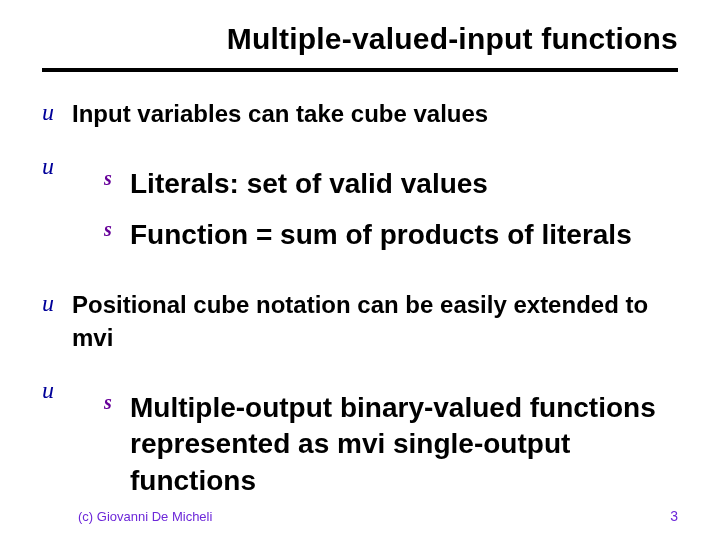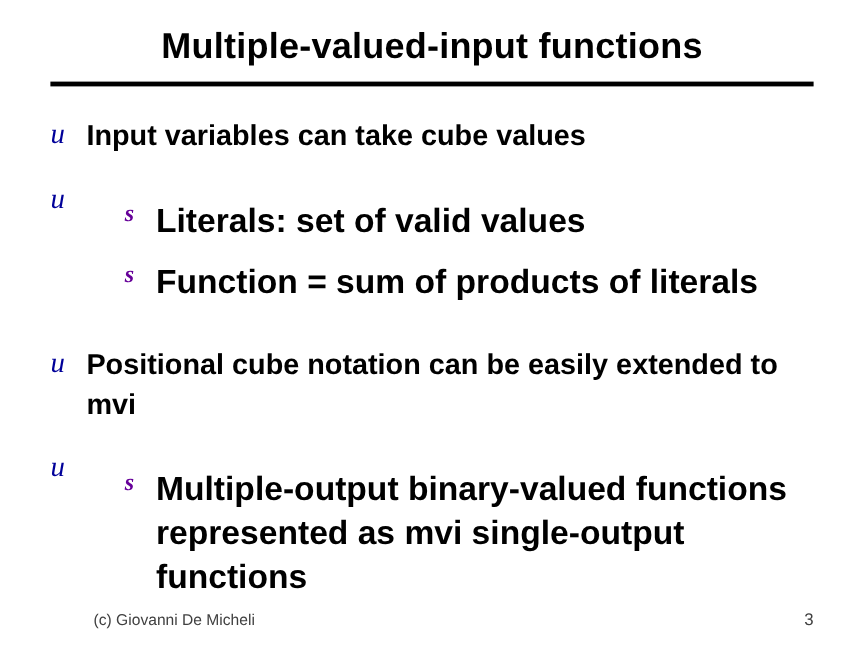--- a/index.html
+++ b/index.html
@@ -14,21 +14,21 @@
   }
   .slide {
     width: 100%;
     height: 100%;
     padding: 22px 42px 20px 42px;
     position: relative;
   }
   .title {
     font-size: 30px;
     font-weight: bold;
-    text-align: center;
+    text-align: right;
     margin-bottom: 12px;
     letter-spacing: 0.2px;
   }
   .rule {
     border: none;
     border-top: 4px solid #000;
     margin: 0 0 26px 0;
   }
   .bullets {
     padding-left: 0;
@@ -81,21 +81,21 @@
   .footer {
     position: absolute;
     bottom: 16px;
     left: 0;
     width: 100%;
     padding: 0 42px 0 78px;
     display: flex;
     justify-content: space-between;
     align-items: flex-end;
     font-size: 13px;
-    color: #404040;
+    color: #6d28d9;
   }
   .footer .copy { font-size: 13px; }
   .footer .pagenum { font-size: 14px; }
 </style>
 </head>
 <body>
 
 <div class="slide">
   <h1 class="title">Multiple-valued-input functions</h1>
   <hr class="rule">

